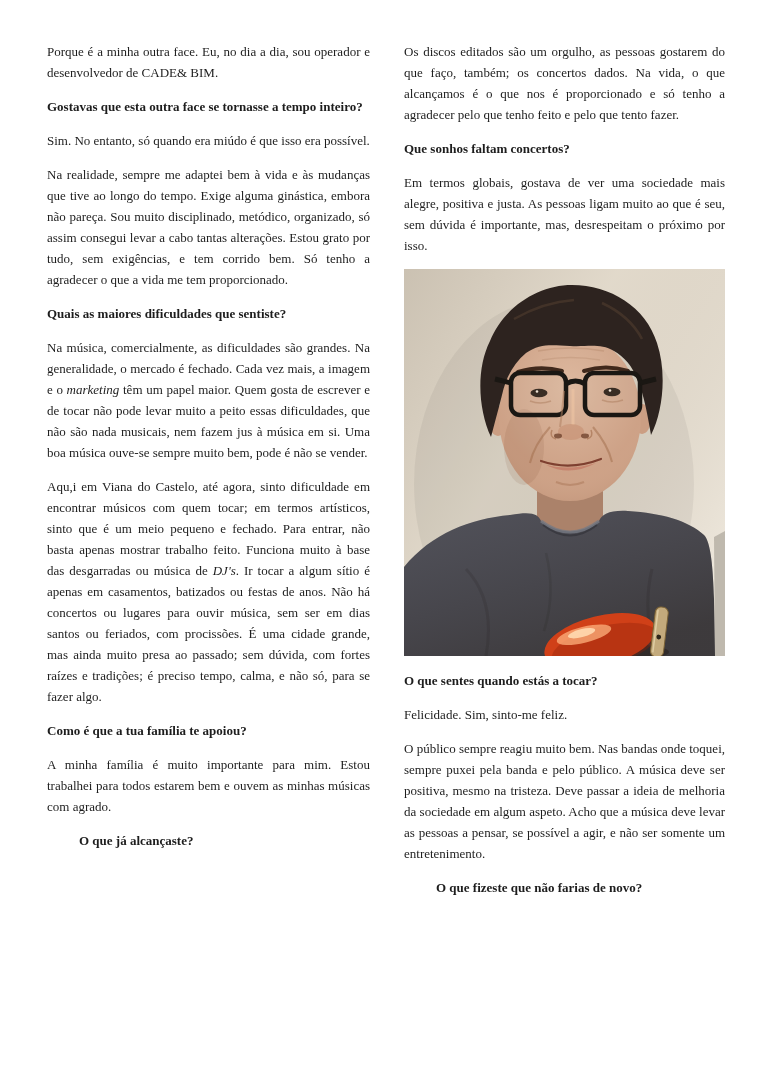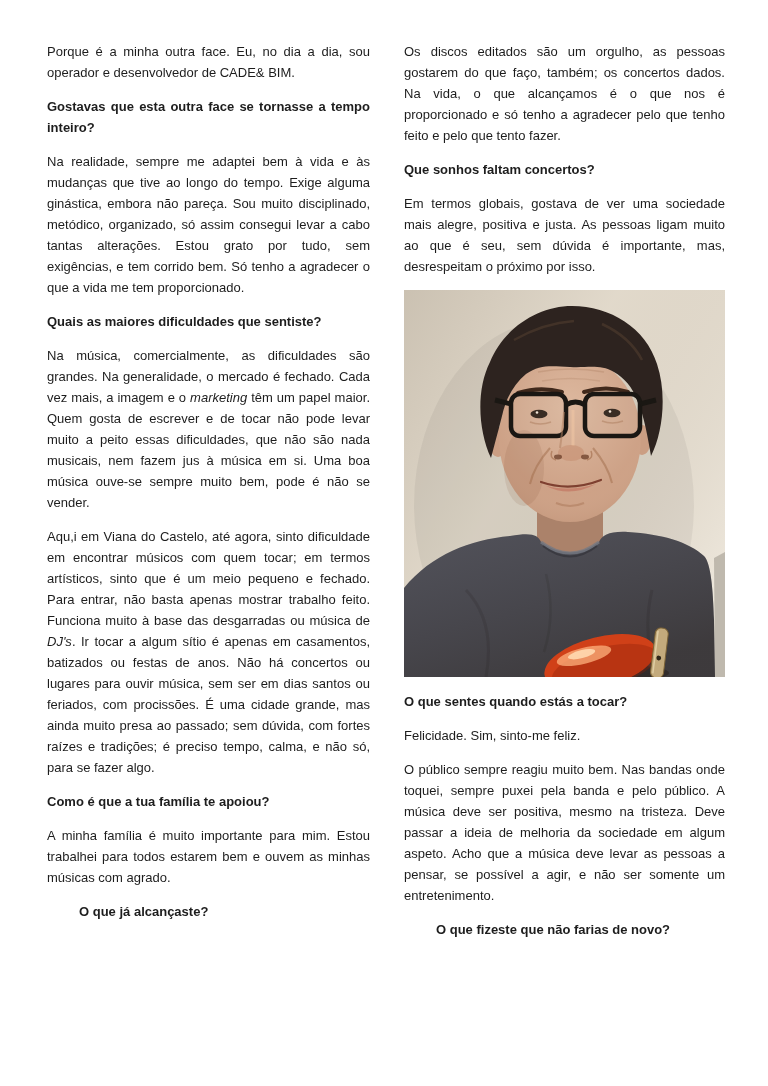--- a/index.html
+++ b/index.html
@@ -1,19 +1,19 @@
 <!DOCTYPE html>
 <html><head>
 <meta charset="utf-8">
 <style>
   html,body { margin:0; padding:0; background:#ffffff; }
   .page {
     position:relative; width:768px; height:972px;
     background:#ffffff; overflow:hidden;
-    font-family:Liberation Sans, sans-serif;
+    font-family:Liberation Serif, serif;
     color:#1d1d1d;
   }
   .col {
     position:absolute; top:41px;
     font-size:13px; line-height:21px;
     text-align:justify;
   }
   .col-left  { left:47px;  width:323px; }
   .col-right { left:404px; width:321px; }
   .col p { margin:0 0 13px 0; }
@@ -32,20 +32,21 @@
   }
 </style>
 </head>
 <body>
 
 <div class="page">
 
   <div class="col col-left">
     <p>Porque é a minha outra face. Eu, no dia a dia, sou operador e desenvolvedor de CADE&amp; BIM.</p>
     <p class="q">Gostavas que esta outra face se tornasse a tempo inteiro?</p>
+    <p>Sim. No entanto, só quando era miúdo é que isso era possível.</p>
     <p>Na realidade, sempre me adaptei bem à vida e às mudanças que tive ao longo do tempo. Exige alguma ginástica, embora não pareça. Sou muito disciplinado, metódico, organizado, só assim consegui levar a cabo tantas alterações. Estou grato por tudo, sem exigências, e tem corrido bem. Só tenho a agradecer o que a vida me tem proporcionado.</p>
     <p class="q">Quais as maiores dificuldades que sentiste?</p>
     <p><span>Na música, comercialmente, as dificuldades são grandes. Na generalidade, o mercado é fechado. Cada vez mais, a imagem e o </span><i>marketing</i><span> têm um papel maior. Quem gosta de escrever e de tocar não pode levar muito a peito essas dificuldades, que não são nada musicais, nem fazem jus à música em si. Uma boa música ouve-se sempre muito bem, pode é não se vender.</span></p>
     <p><span>Aqu,i em Viana do Castelo, até agora, sinto dificuldade em encontrar músicos com quem tocar; em termos artísticos, sinto que é um meio pequeno e fechado. Para entrar, não basta apenas mostrar trabalho feito. Funciona muito à base das desgarradas ou música de </span><i>DJ's</i><span>. Ir tocar a algum sítio é apenas em casamentos, batizados ou festas de anos. Não há concertos ou lugares para ouvir música, sem ser em dias santos ou feriados, com procissões. É uma cidade grande, mas ainda muito presa ao passado; sem dúvida, com fortes raízes e tradições; é preciso tempo, calma, e não só, para se fazer algo.</span></p>
     <p class="q">Como é que a tua família te apoiou?</p>
     <p>A minha família é muito importante para mim. Estou trabalhei para todos estarem bem e ouvem as minhas músicas com agrado.</p>
     <p class="q">O que já alcançaste?</p>
   </div>
 
   <div class="col col-right">

